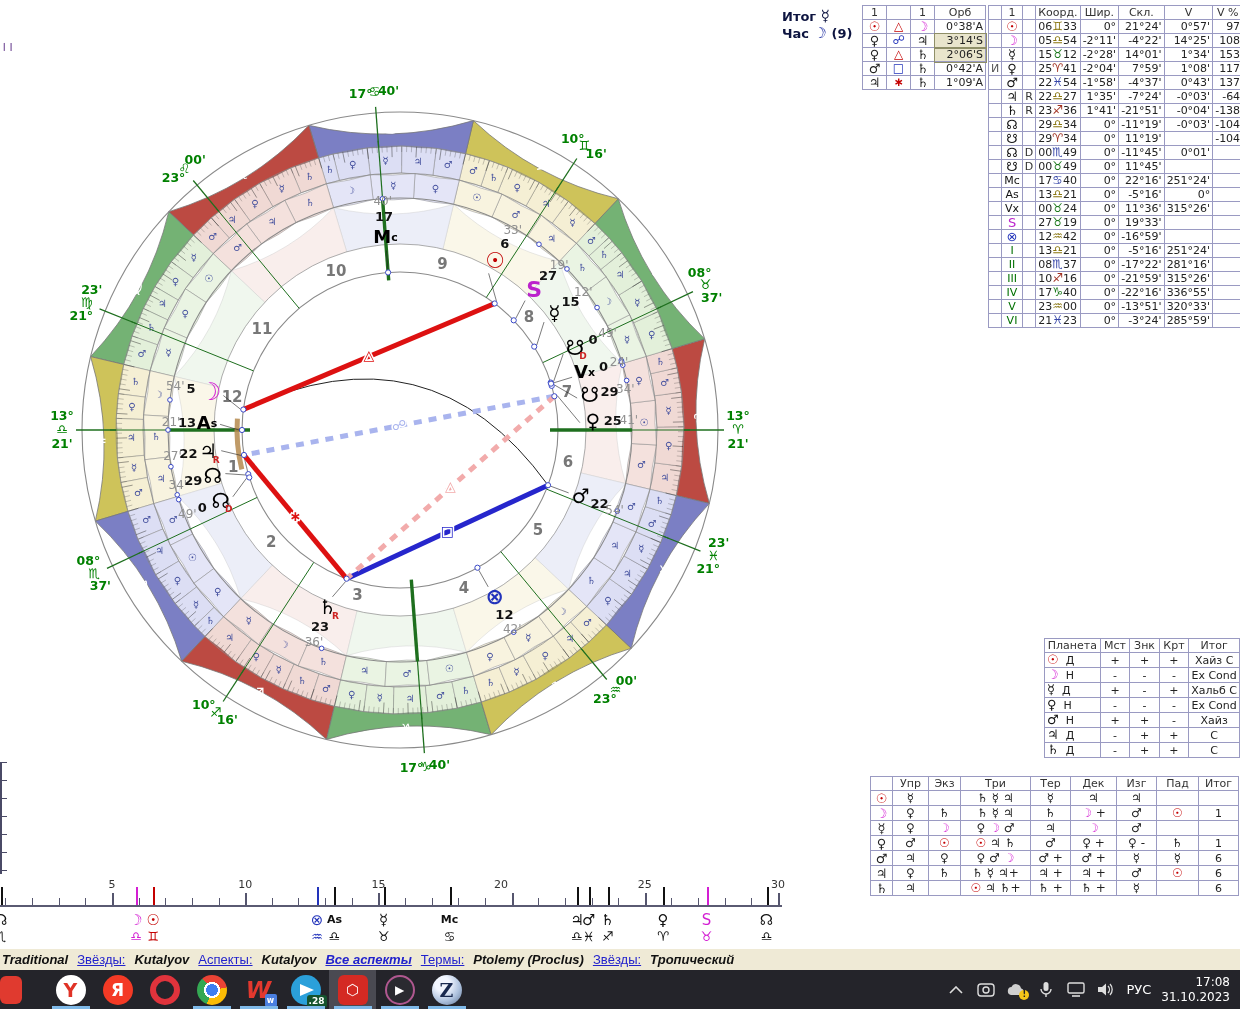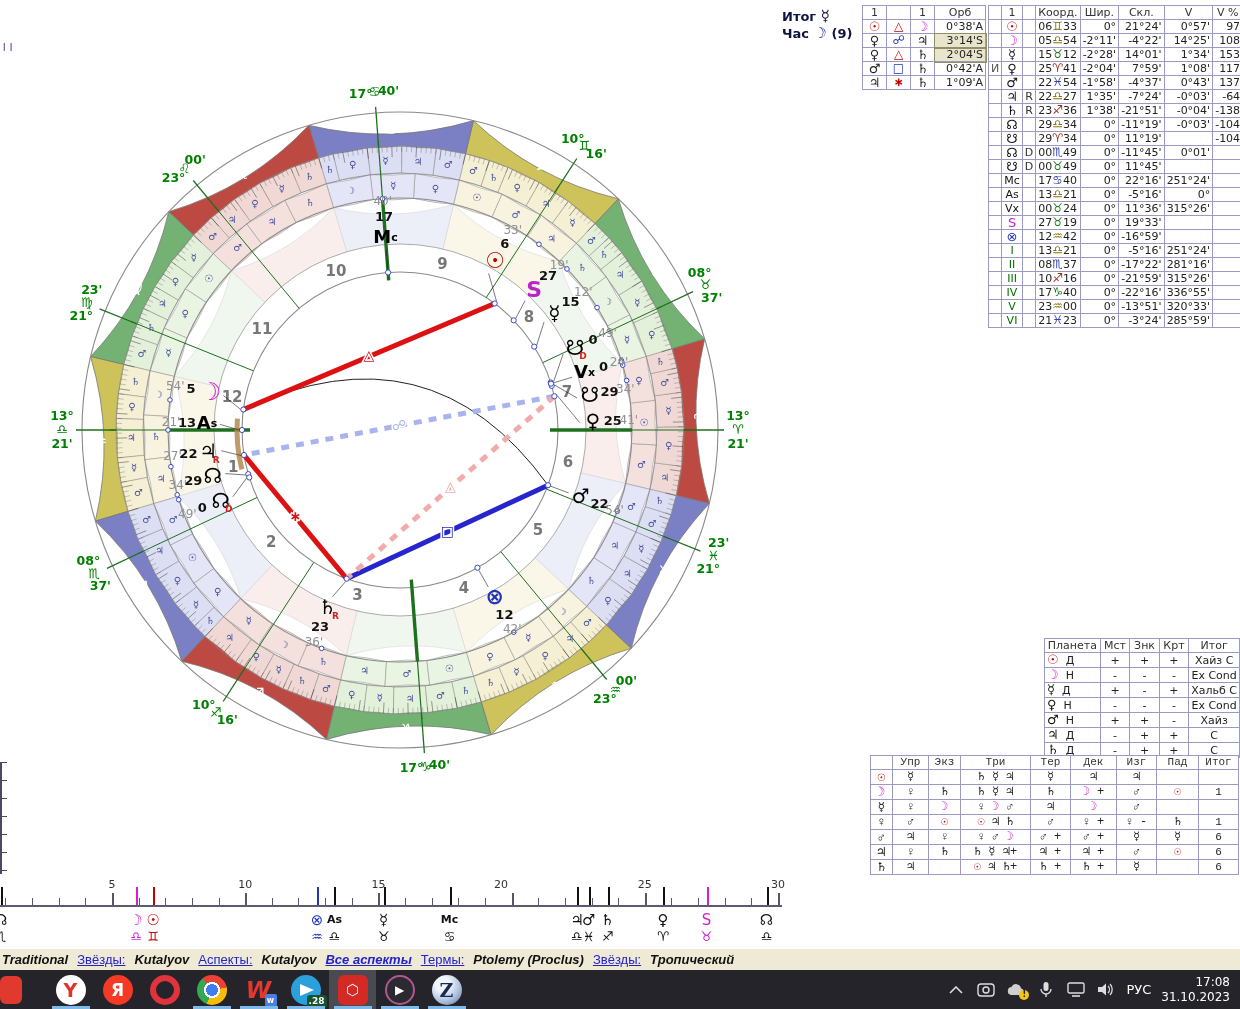--- a/index.html
+++ b/index.html
@@ -15,21 +15,21 @@
     font-weight:normal; white-space:nowrap; overflow:hidden; line-height:13px; }
   table.zt th { text-align:center; color:#333; }
   .tr { text-align:right; } .tc { text-align:center; } .tl { text-align:left; }
   .hl { background:#e9e5cc; outline:1px solid #8f8f68; }
 
   #day-hour { left:782px; top:8px; width:76px; color:#0d1440; font-size:13px;
     font-weight:bold; line-height:16px; }
   #aspect-table { left:862px; top:5px; }
   #pos-table { left:988px; top:5px; }
   #dig-table { left:1044px; top:638px; }
-  #ess-table { left:870px; top:755px;font-family:Liberation Mono, monospace; }
+  #ess-table { left:870px; top:776px; }
   #ess-table td { height:15px; }
 
   
   #ruler { left:0; top:876px; width:800px; height:72px; }
   .rnum { position:absolute; top:2px; font-size:11px; color:#333; transform:translateX(-50%); }
   .raxis { position:absolute; left:0; top:29px; width:782px; height:2px; background:#5a5a72; }
   .rtick { position:absolute; background:#55556e; width:1px; }
   .rmtick { position:absolute; width:2px; }
   .rglyph { position:absolute; top:36px; font-size:15px; transform:translateX(-50%); line-height:16px; }
   .rsign { position:absolute; top:54px; font-size:13px; transform:translateX(-50%); line-height:14px; }
@@ -905,21 +905,21 @@
         <tr>
       <td class="tc" style="font-size:13px">♀</td>
       <td class="tc" style="color:#2233bb;font-size:12px;font-weight:bold">☍</td>
       <td class="tc" style="font-size:13px">♃</td>
       <td class="tr hl">3°14'S</td>
         </tr>
         <tr>
       <td class="tc" style="font-size:13px">♀</td>
       <td class="tc" style="color:#c40000;font-size:12px;font-weight:bold">△</td>
       <td class="tc" style="font-size:13px">♄</td>
-      <td class="tr hl">2°04'S</td>
+      <td class="tr hl">2°06'S</td>
         </tr>
         <tr>
       <td class="tc" style="font-size:13px">♂</td>
       <td class="tc" style="color:#2233bb;font-size:12px;font-weight:bold">□</td>
       <td class="tc" style="font-size:13px">♄</td>
       <td class="tr ">0°42'A</td>
         </tr>
         <tr>
       <td class="tc" style="font-size:13px">♃</td>
       <td class="tc" style="color:#c40000;font-size:12px;font-weight:bold">∗</td>
@@ -998,21 +998,21 @@
       <td class="tr">1°35'</td>
       <td class="tr">-7°24'</td>
       <td class="tr">-0°03'</td>
       <td class="tr">-64</td>
         </tr>
         <tr>
       <td class="tc" style="color:#555"></td>
       <td class="tc" style="color:#111;font-size:13px">♄</td>
       <td class="tc" style="color:#333">R</td>
       <td class="tl">23<span style="font-size:12px"><span style="color:#a03020">♐</span></span>36</td>
-      <td class="tr">1°38'</td>
+      <td class="tr">1°41'</td>
       <td class="tr">-21°51'</td>
       <td class="tr">-0°04'</td>
       <td class="tr">-138</td>
         </tr>
         <tr>
       <td class="tc" style="color:#555"></td>
       <td class="tc" style="color:#111;font-size:13px">☊</td>
       <td class="tc" style="color:#333"></td>
       <td class="tl">29<span style="font-size:12px"><span style="color:#8a7610">♎</span></span>34</td>
       <td class="tr">0°</td>

